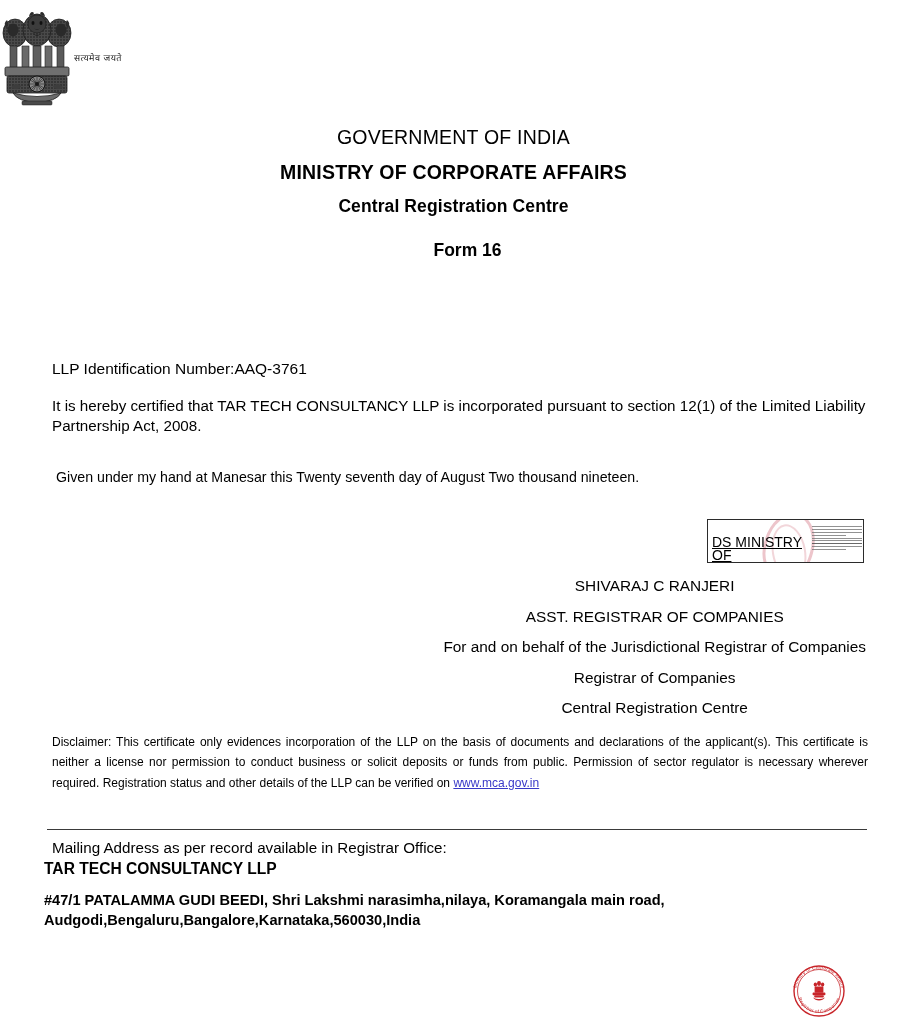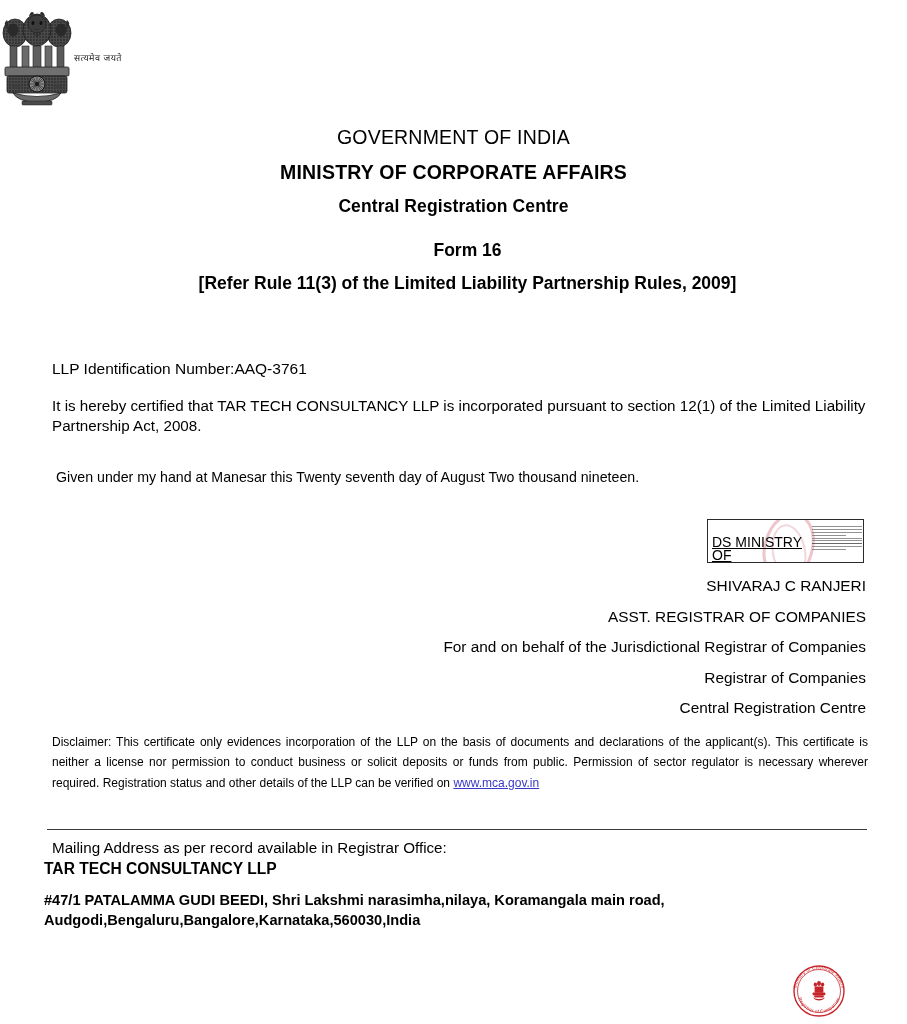--- a/index.html
+++ b/index.html
@@ -186,20 +186,21 @@
   .sig-block {
     position: absolute;
     right: 41px;
     top: 571px;
     text-align: right;
   }
   .sig-block div {
     font-size: 15.4px;
     line-height: 30.6px;
     white-space: nowrap;
+    text-align: center;
   }
 
   
   .disclaimer {
     position: absolute;
     left: 52px;
     top: 732px;
     width: 816px;
     font-size: 12px;
     line-height: 20.4px;
@@ -323,21 +324,20 @@
   </div>
 
   <div class="head-block">
     <div class="h-gov">GOVERNMENT OF INDIA</div>
     <div class="h-min">MINISTRY OF CORPORATE AFFAIRS</div>
     <div class="h-crc">Central Registration Centre</div>
   </div>
 
   <div class="title-block">
     <div class="t-form">Form 16</div>
-    <div class="t-rule">[Refer Rule 11(3) of the Limited Liability Partnership Rules, 2009]</div>
   </div>
 
   <div class="llp-line">
     <span class="lbl">LLP Identification Number:</span><span class="val">AAQ-3761</span>
   </div>
 
   <div class="para-certified">It is hereby certified that TAR TECH CONSULTANCY LLP is incorporated pursuant to section 12(1) of the Limited Liability Partnership Act, 2008.</div>
 
   <div class="para-given">Given under my hand at Manesar this Twenty seventh day of August Two thousand nineteen.</div>
 

